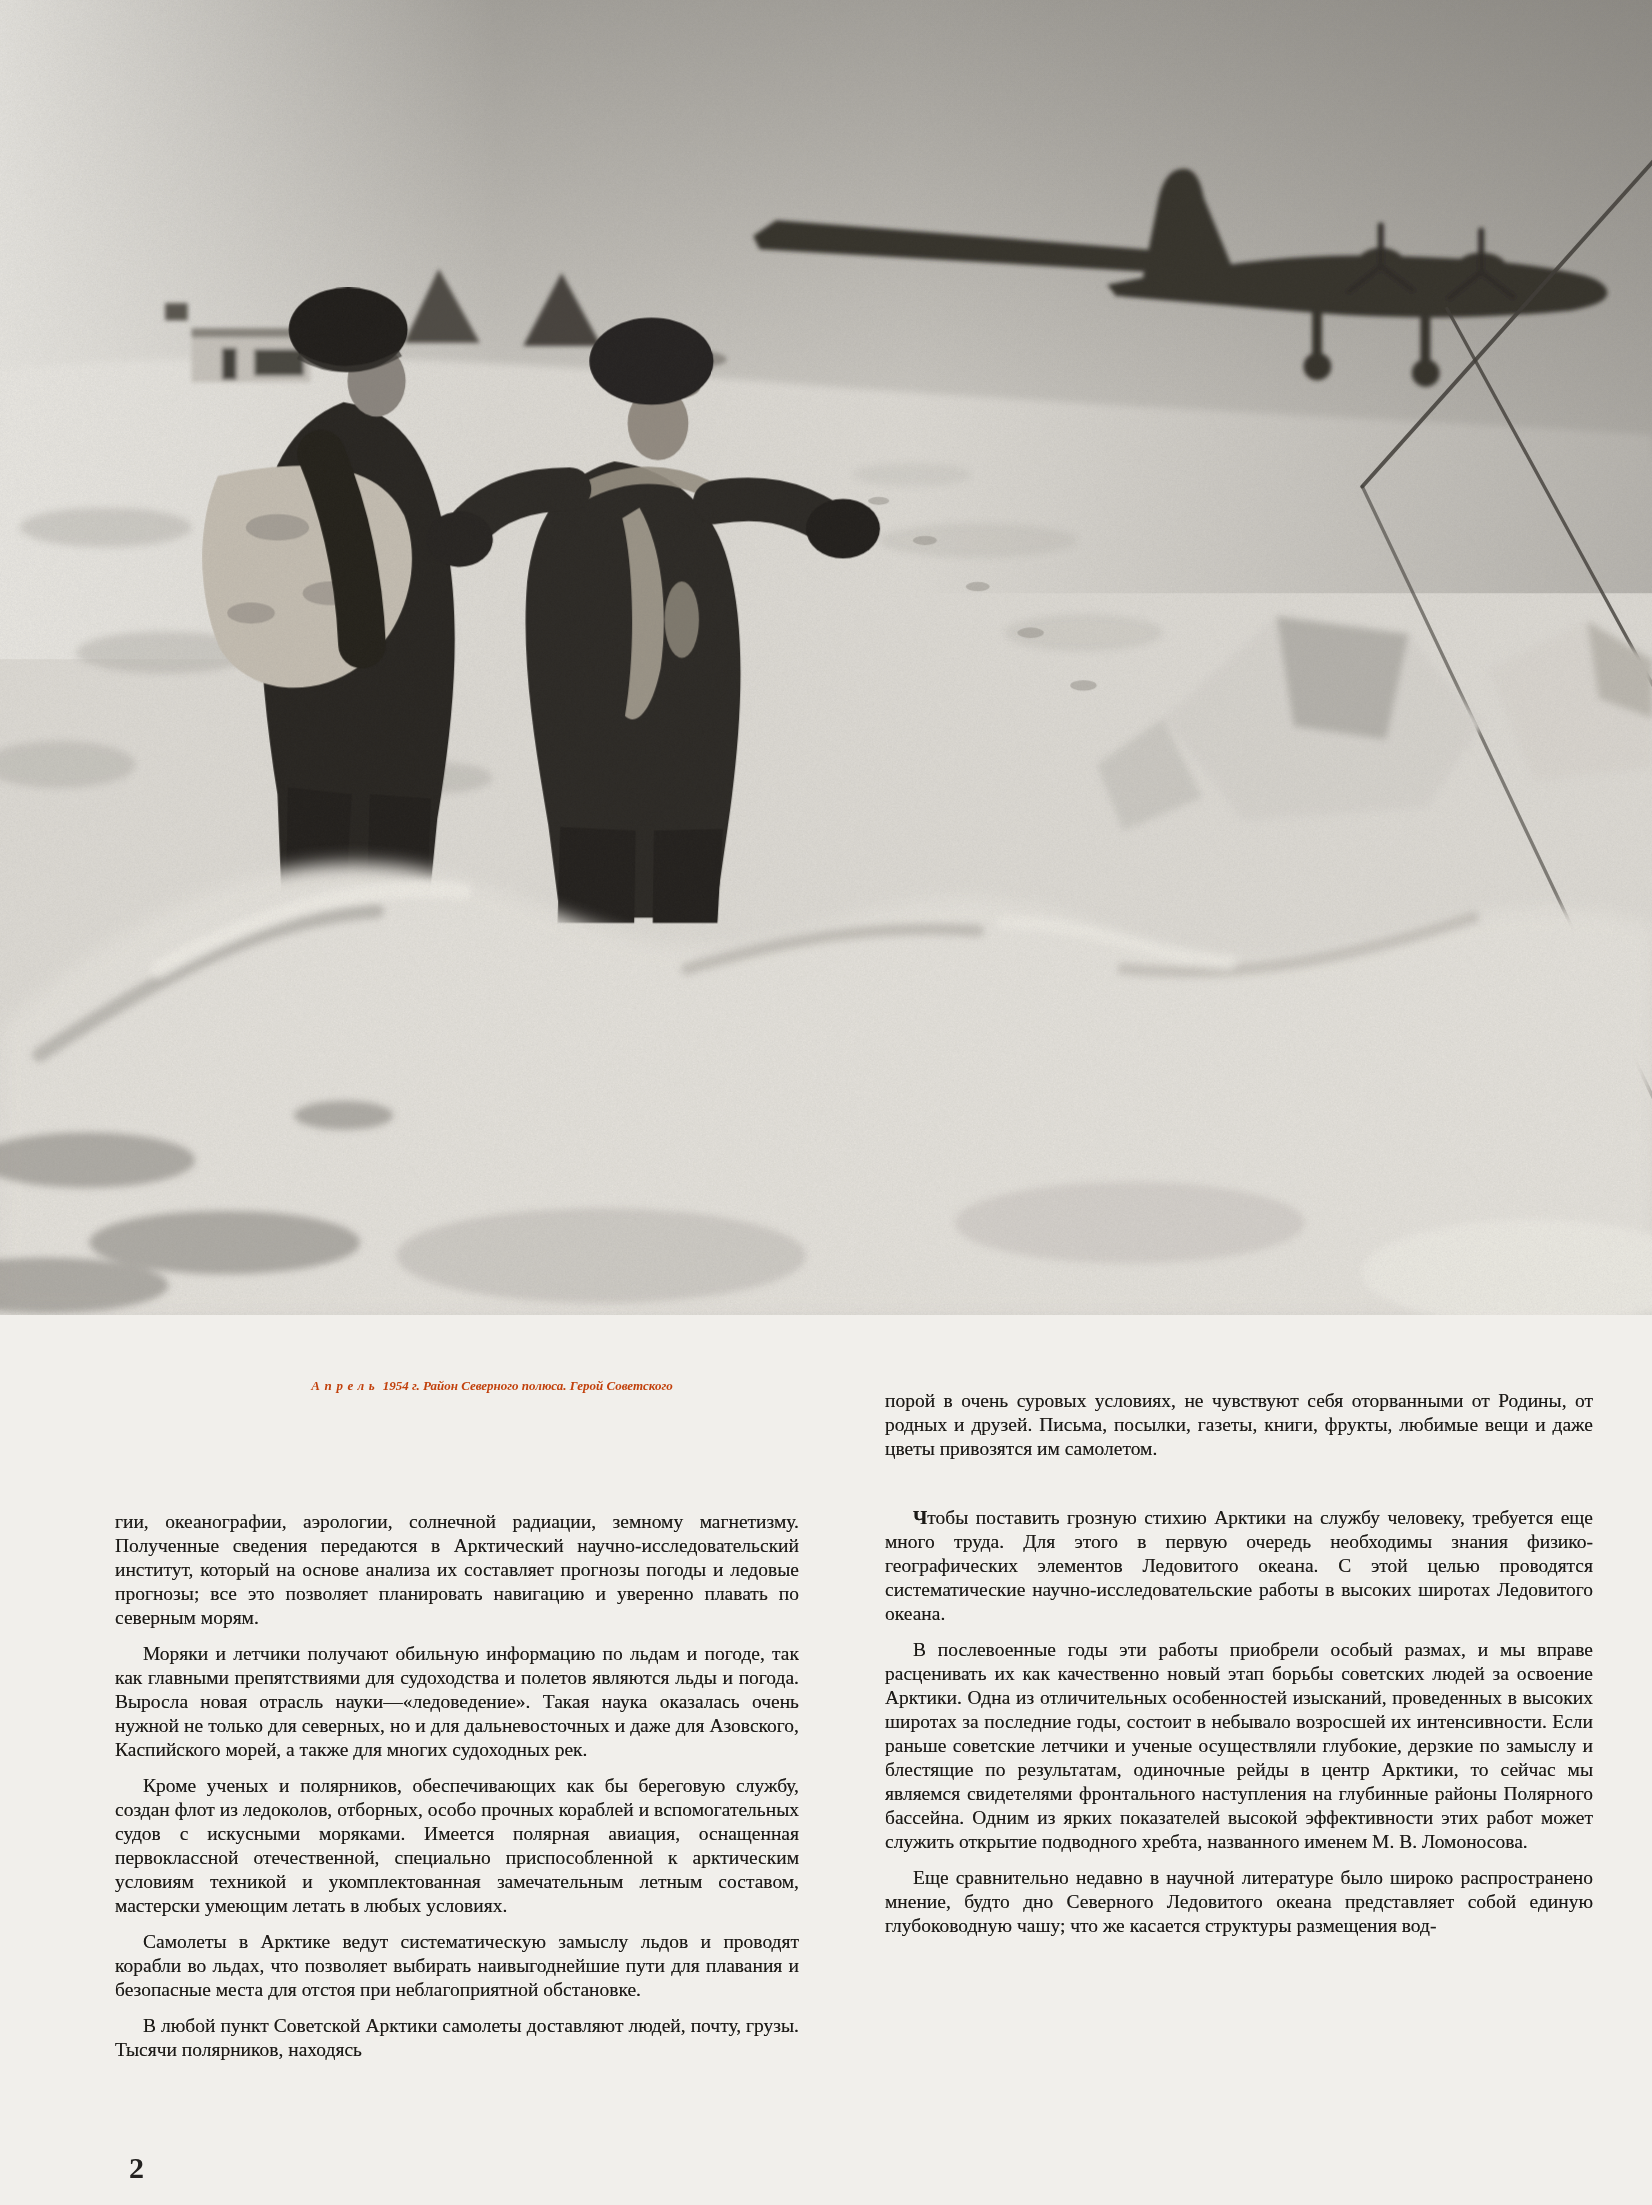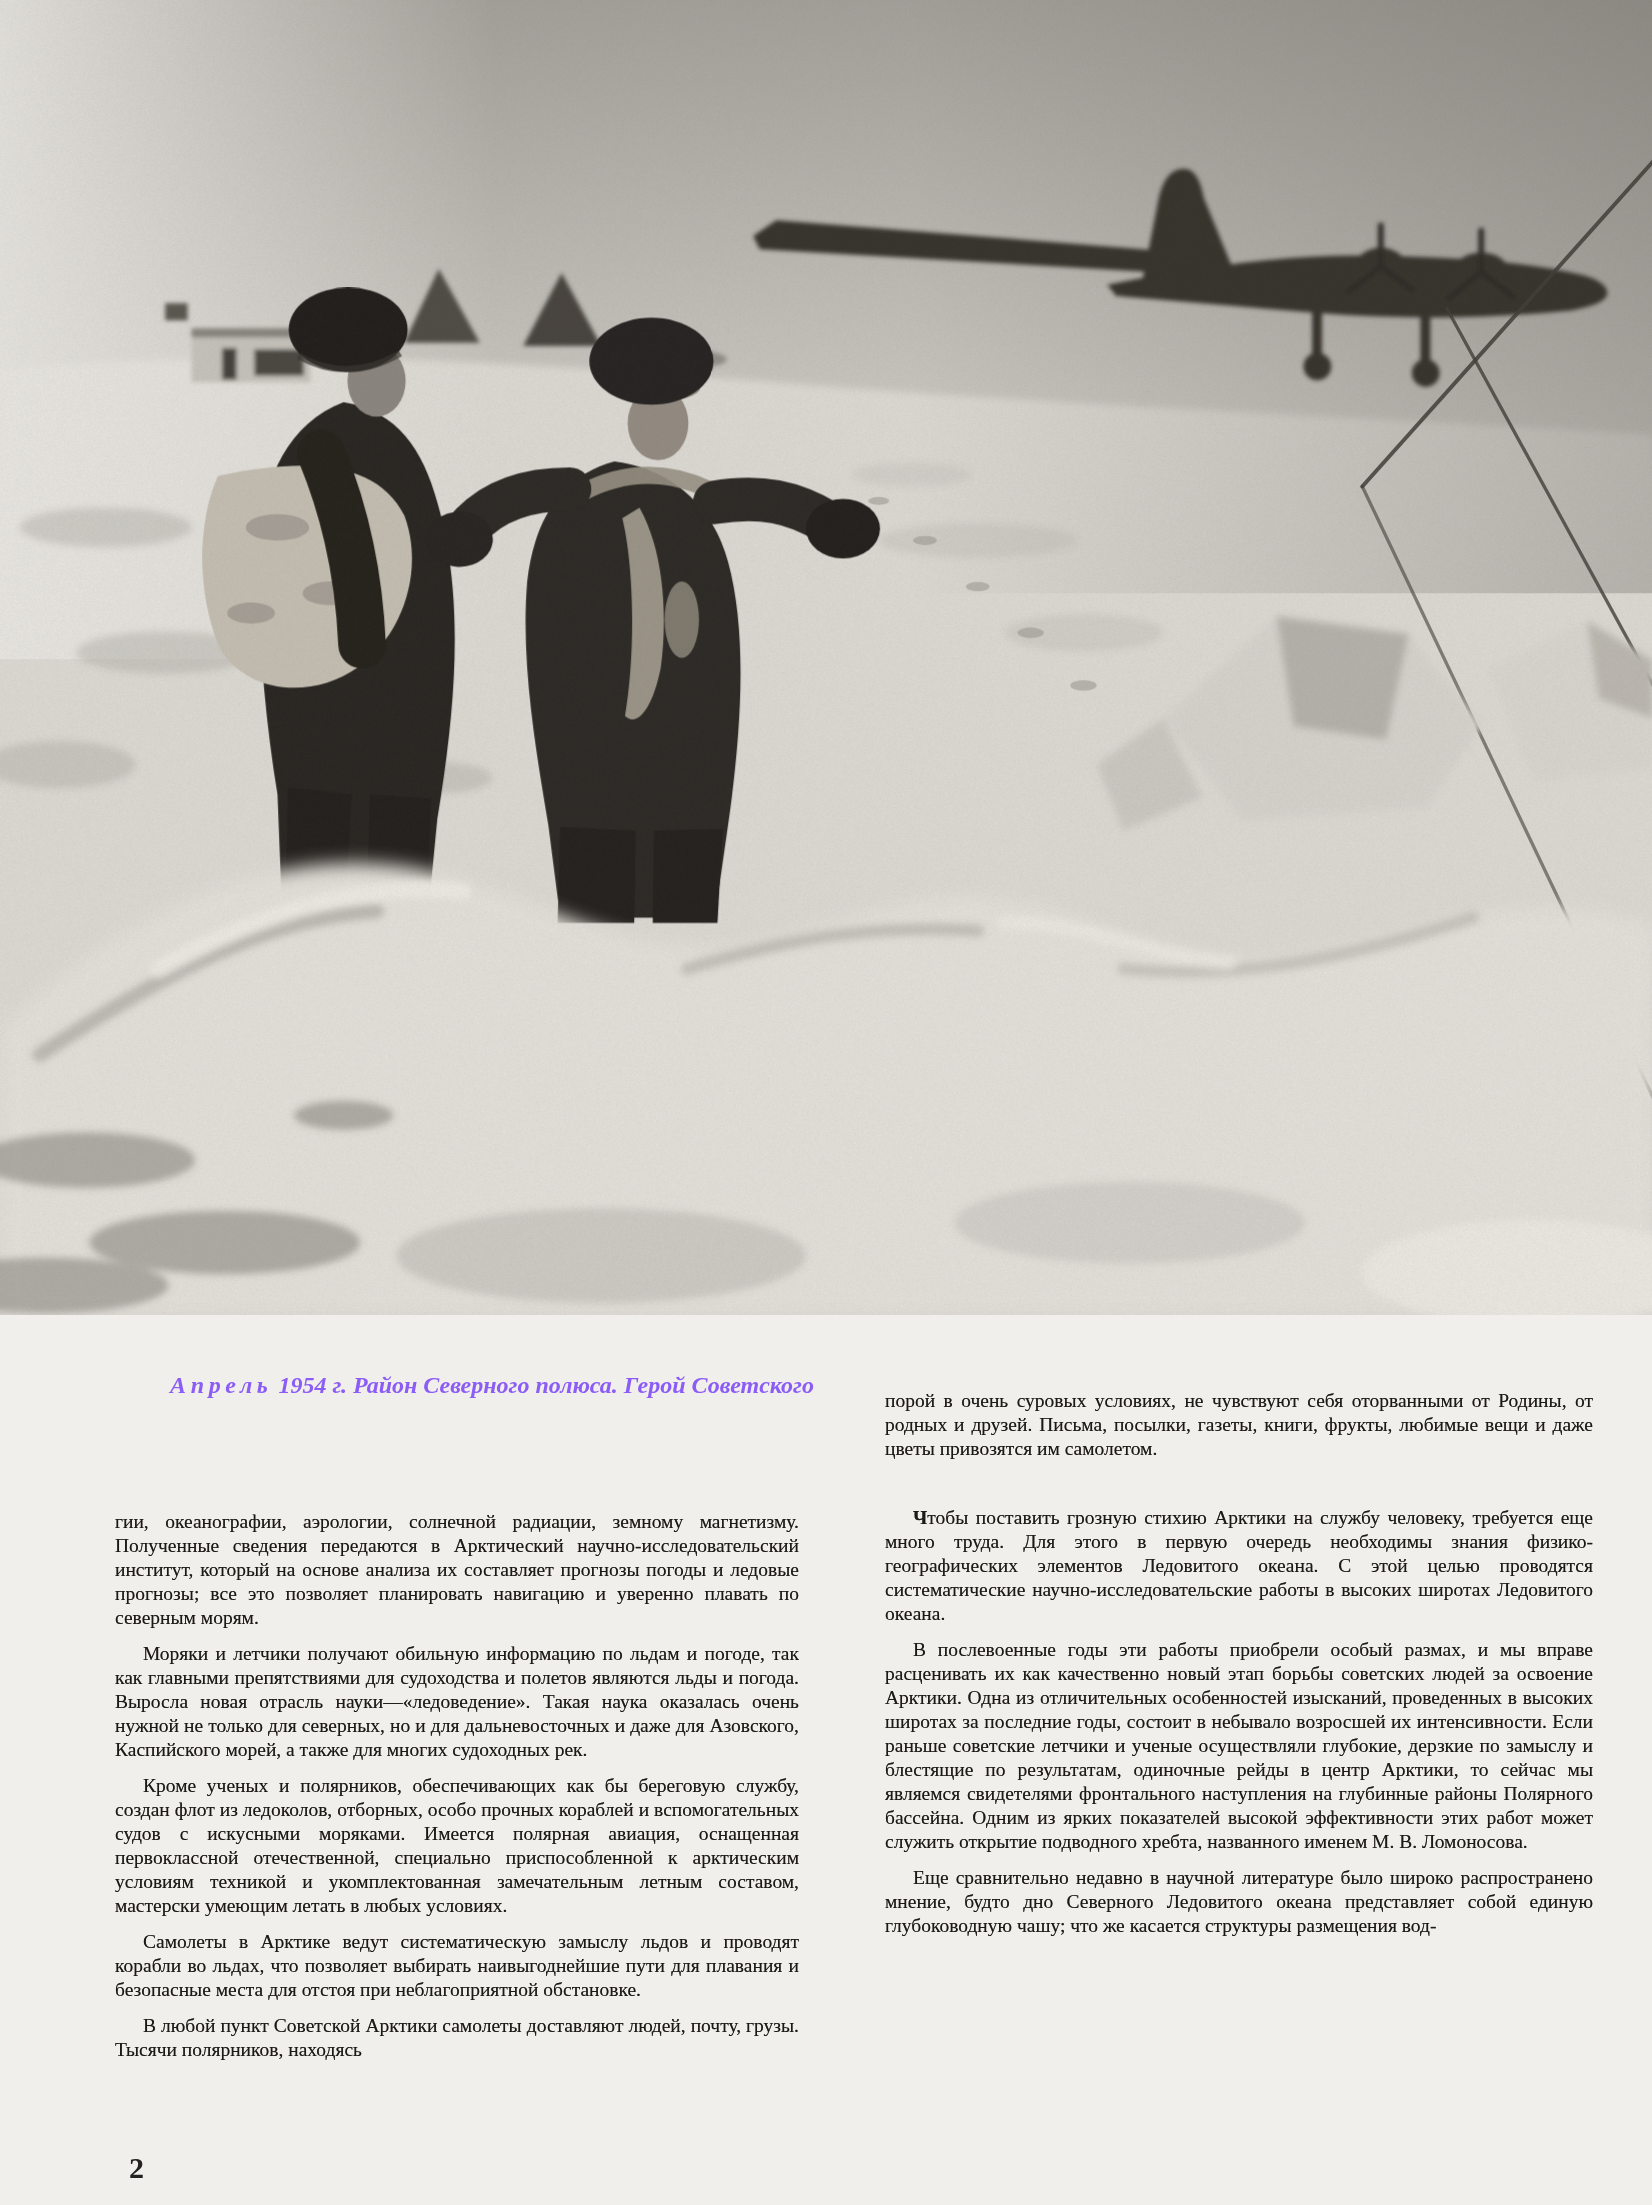--- a/index.html
+++ b/index.html
@@ -12,23 +12,23 @@
     overflow:hidden;
   }
   .photo{
     position:absolute;left:0;top:0;width:1653px;height:1315px;
     background:#cfccc6;
   }
   .photo svg{display:block;width:100%;height:100%;}
   .caption{
     position:absolute;left:144px;top:1373px;width:696px;
     font-style:italic;font-weight:700;
-    font-size:24px;line-height:25px;
+    font-size:13px;line-height:25px;
     text-align:center;
-    color:#8b5cf6;
+    color:#c2410c;
   }
   .caption .lead{letter-spacing:4.6px;}
   .col{
     position:absolute;
     font-size:19.5px;line-height:24px;
     text-align:justify;
     text-shadow:0 0 0.3px rgba(20,18,15,.55);
   }
   .col p{margin:12px;padding:0;}
   .col p.ind{text-indent:28px;}

